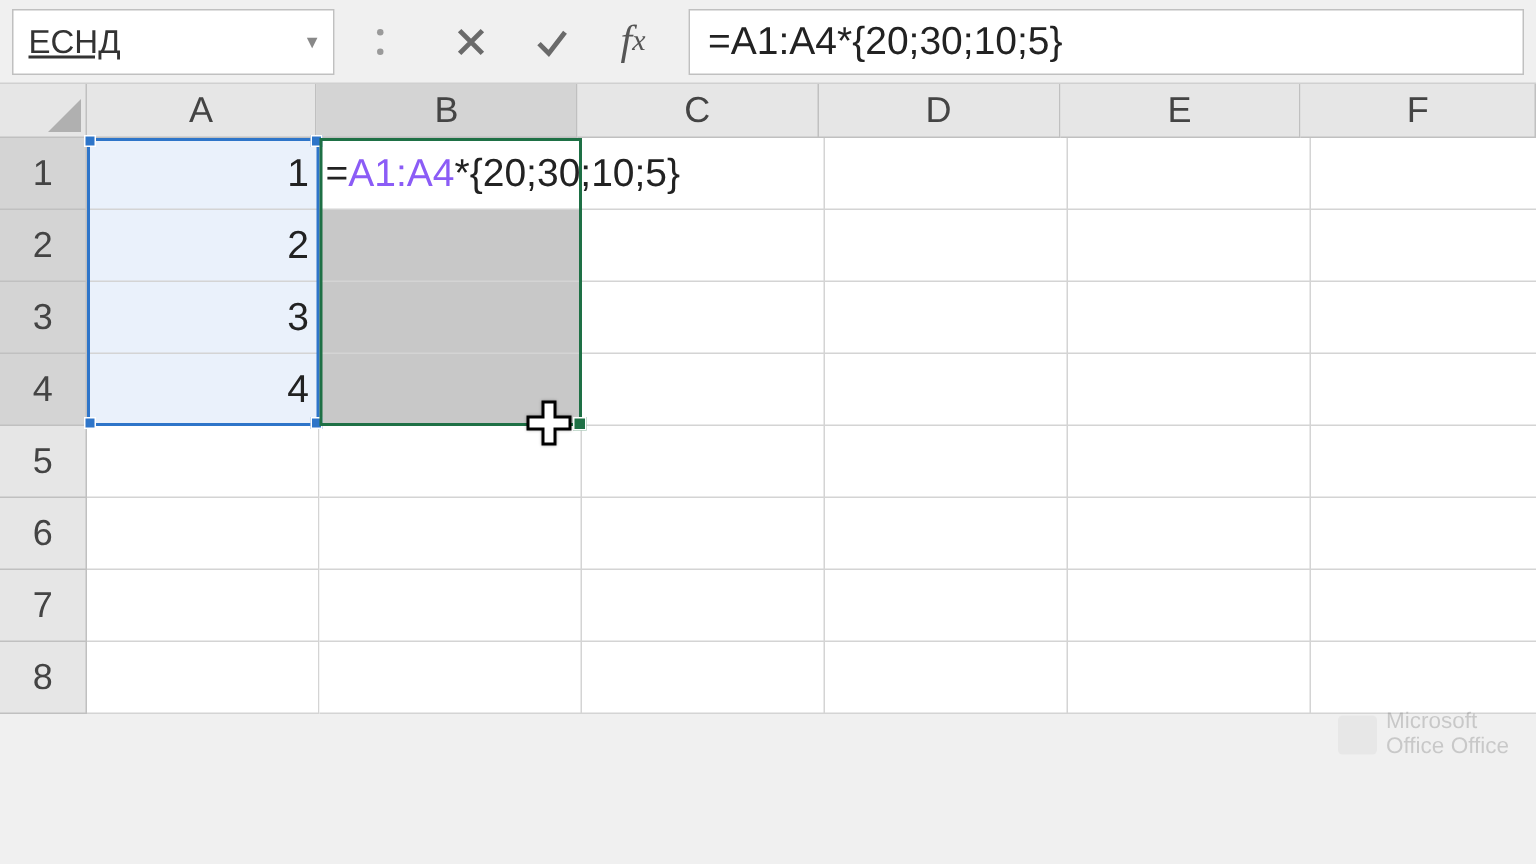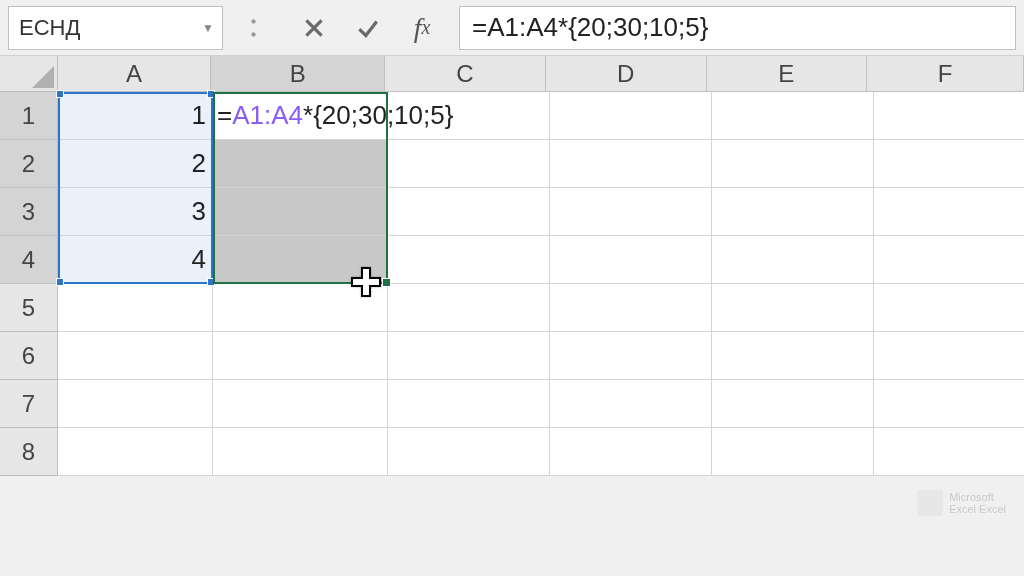--- a/index.html
+++ b/index.html
@@ -24,20 +24,21 @@
       width: 215px;
       height: 44px;
       background: #fff;
       border: 1px solid #c0c0c0;
       display: flex;
       align-items: center;
       padding: 0 10px;
       font-size: 22px;
       color: #333;
       position: relative;
+      text-decoration: underline;
     }
     .name-box .dropdown-arrow {
       position: absolute;
       right: 8px;
       color: #888;
       font-size: 12px;
     }
     .fb-icons {
       display: flex;
       align-items: center;
@@ -189,26 +190,26 @@
     .cursor-plus {
       position: absolute;
       left: 290px; top: 172px;
       z-index: 20;
       pointer-events: none;
     }
     .cursor-plus svg { width: 36px; height: 36px; filter: drop-shadow(0 0 1px rgba(0,0,0,0.3)); }
     .watermark {
       position: absolute;
       right: 18px;
-      bottom: 60px;
+      bottom: 70px;
       display: flex;
       align-items: center;
       gap: 6px;
       opacity: 0.25;
-      font-size: 11px;
+      font-size: 15px;
       color: #555;
       line-height: 1.1;
     }
     .watermark .wm-icon {
       width: 26px; height: 26px;
       background: #d0d0d0;
       border-radius: 3px;
       position: relative;
     }
   </style>
@@ -348,15 +349,15 @@
         </svg>
       </div>
     </div>
   </div>
 </div>
 
 <div class="watermark">
   <div class="wm-icon"></div>
   <div>
     <div>Microsoft</div>
-    <div>Excel Excel</div>
+    <div>Office Office</div>
   </div>
 </div>
 
 </body></html>

